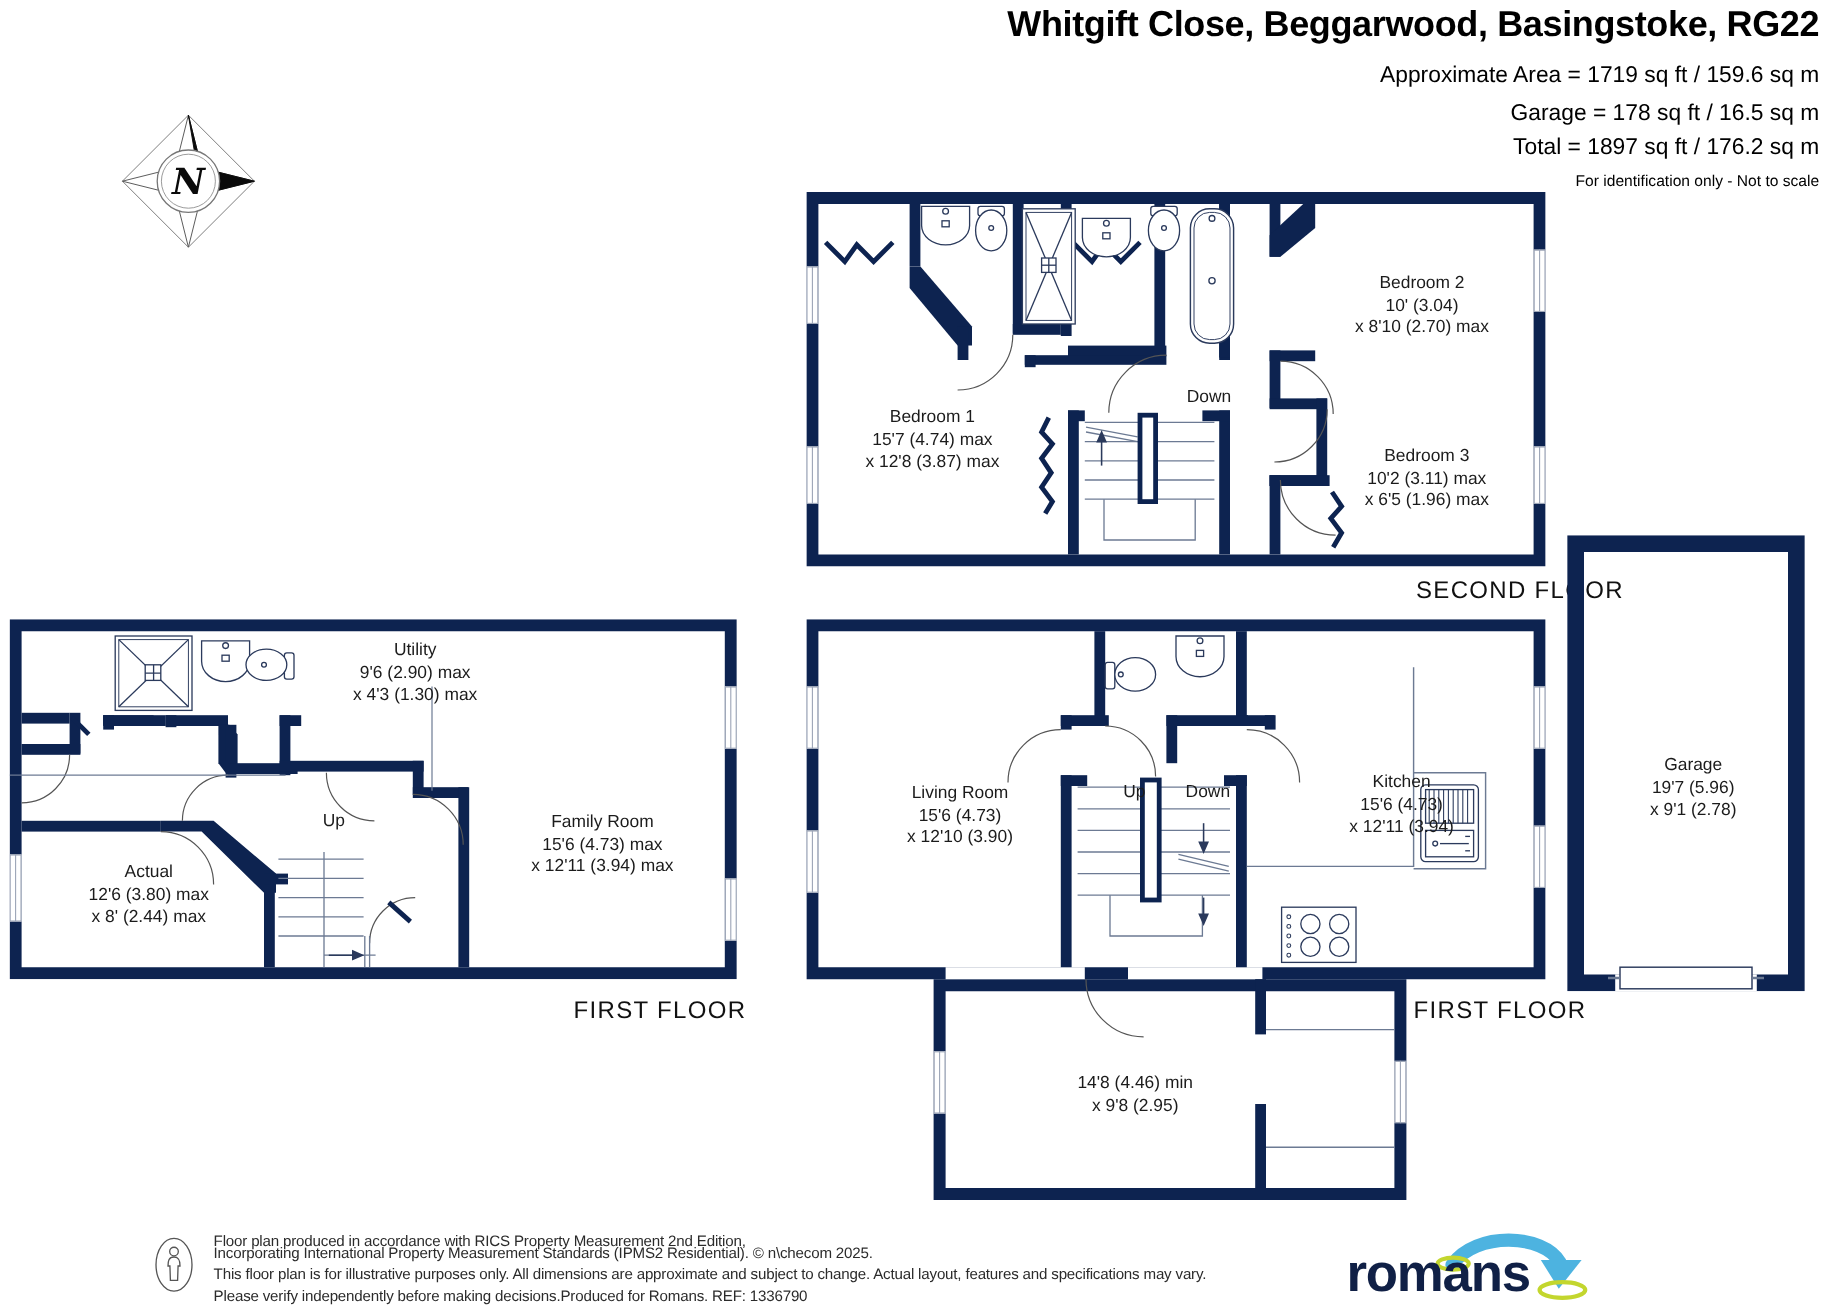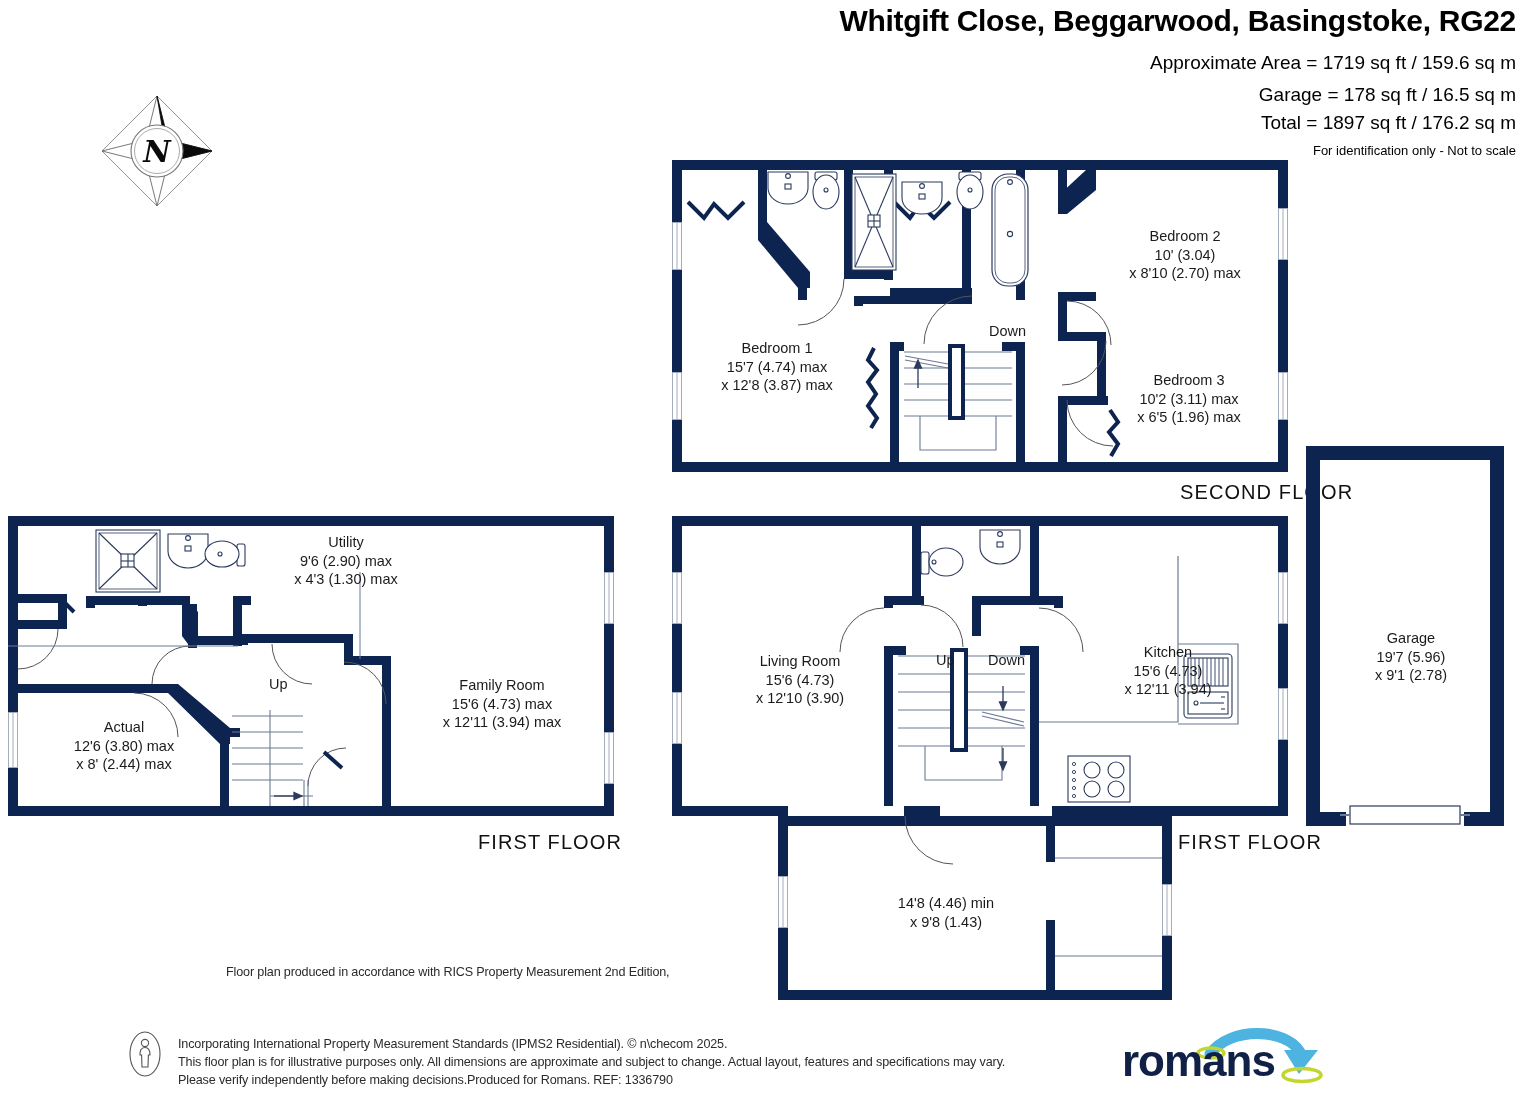--- a/index.html
+++ b/index.html
@@ -26,21 +26,21 @@
 
   
   .room{position:absolute;text-align:center;font-size:14.5px;line-height:18.5px;
         color:#1b1b1b;white-space:nowrap;}
   .room .nm{display:block;}
   .room .d{display:block;}
   .stair-word{position:absolute;font-size:14.5px;color:#1b1b1b;white-space:nowrap;}
   #footer-icon{position:absolute;left:128px;top:1030px;width:34px;height:48px;}
   .foot-line{position:absolute;left:178px;font-size:12.6px;color:#2b2b2b;
              white-space:nowrap;letter-spacing:-.15px;}
-  #fl-1{top:965px;margin-left:48px;} #fl-2{top:1037px;} #fl-3{top:1055px;} #fl-4{top:1073px;text-align:center;}
+  #fl-1{top:1027px;} #fl-2{top:1037px;} #fl-3{top:1055px;} #fl-4{top:1073px;text-align:center;}
   #romans-logo{position:absolute;left:1118px;top:1026px;width:260px;height:62px;}
 </style>
 </head>
 <body>
 
 <div id="header-block">
   <div id="plan-title">Whitgift Close, Beggarwood, Basingstoke, RG22</div>
   <div class="area-line" id="area-1">Approximate Area = 1719 sq ft / 159.6 sq m</div>
   <div class="area-line" id="area-2">Garage = 178 sq ft / 16.5 sq m</div>
   <div class="area-line" id="area-3">Total = 1897 sq ft / 176.2 sq m</div>
@@ -474,21 +474,21 @@
   <span class="d">15'6 (4.73)</span>
   <span class="d">x 12'10 (3.90)</span>
 </div>
 <div class="room" id="rm-kitchen" style="left:1078px;top:643px;width:180px;">
   <span class="nm">Kitchen</span>
   <span class="d">15'6 (4.73)</span>
   <span class="d">x 12'11 (3.94)</span>
 </div>
 <div class="room" id="rm-rear" style="left:856px;top:894px;width:180px;">
   <span class="d">14'8 (4.46) min</span>
-  <span class="d">x 9'8 (1.43)</span>
+  <span class="d">x 9'8 (2.95)</span>
 </div>
 <div class="stair-word" style="left:936px;top:652px;">Up</div>
 <div class="stair-word" style="left:988px;top:652px;">Down</div>
 
 <div class="plan" id="plan-garage" style="left:1306px;top:446px;">
 <svg width="198" height="380" viewBox="0 0 198 380">
   <g fill="#0d2350">
     <path d="M0,0 H198 V380 H0 Z M14,14 V366 H184 V14 Z" fill-rule="evenodd"></path>
     <rect x="40" y="366" width="118" height="14" fill="#fff"></rect>
   </g>

